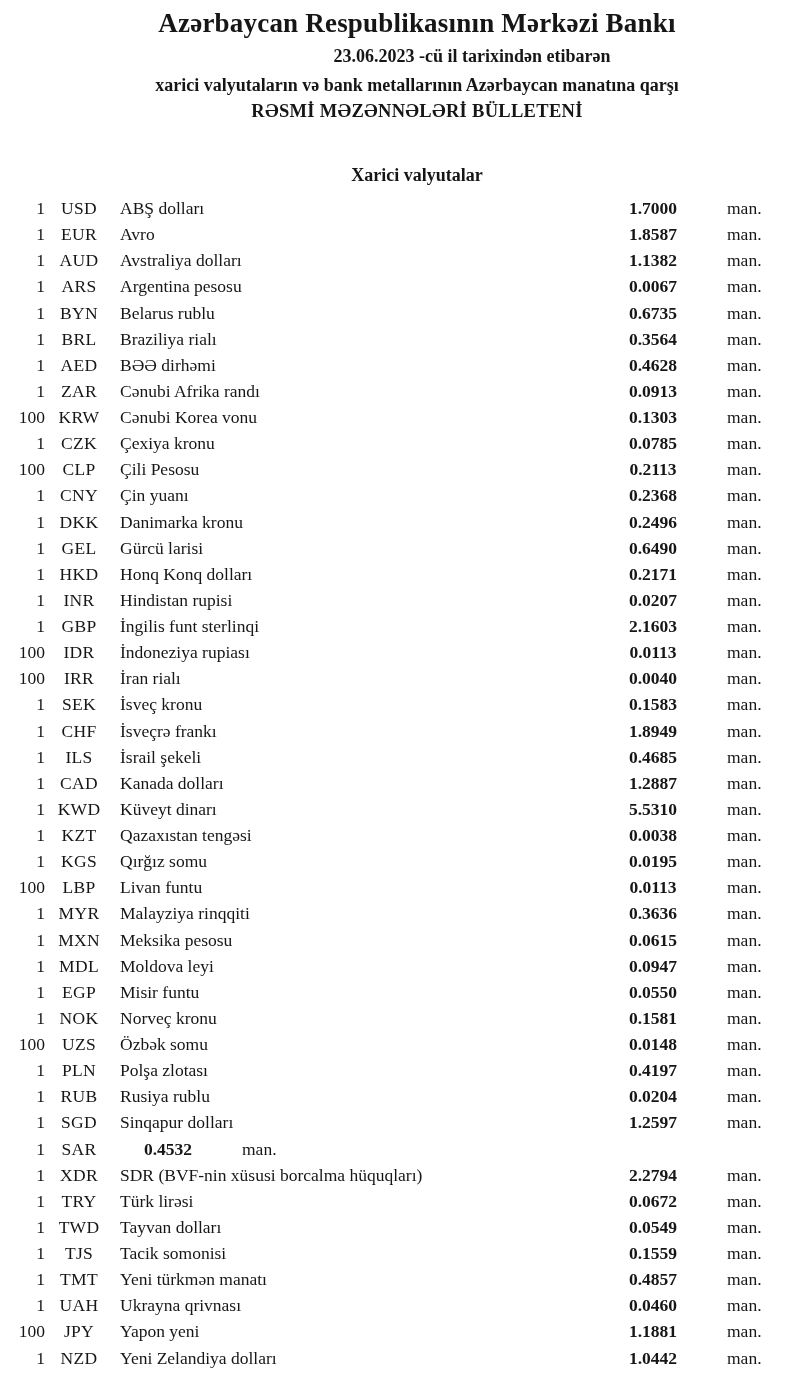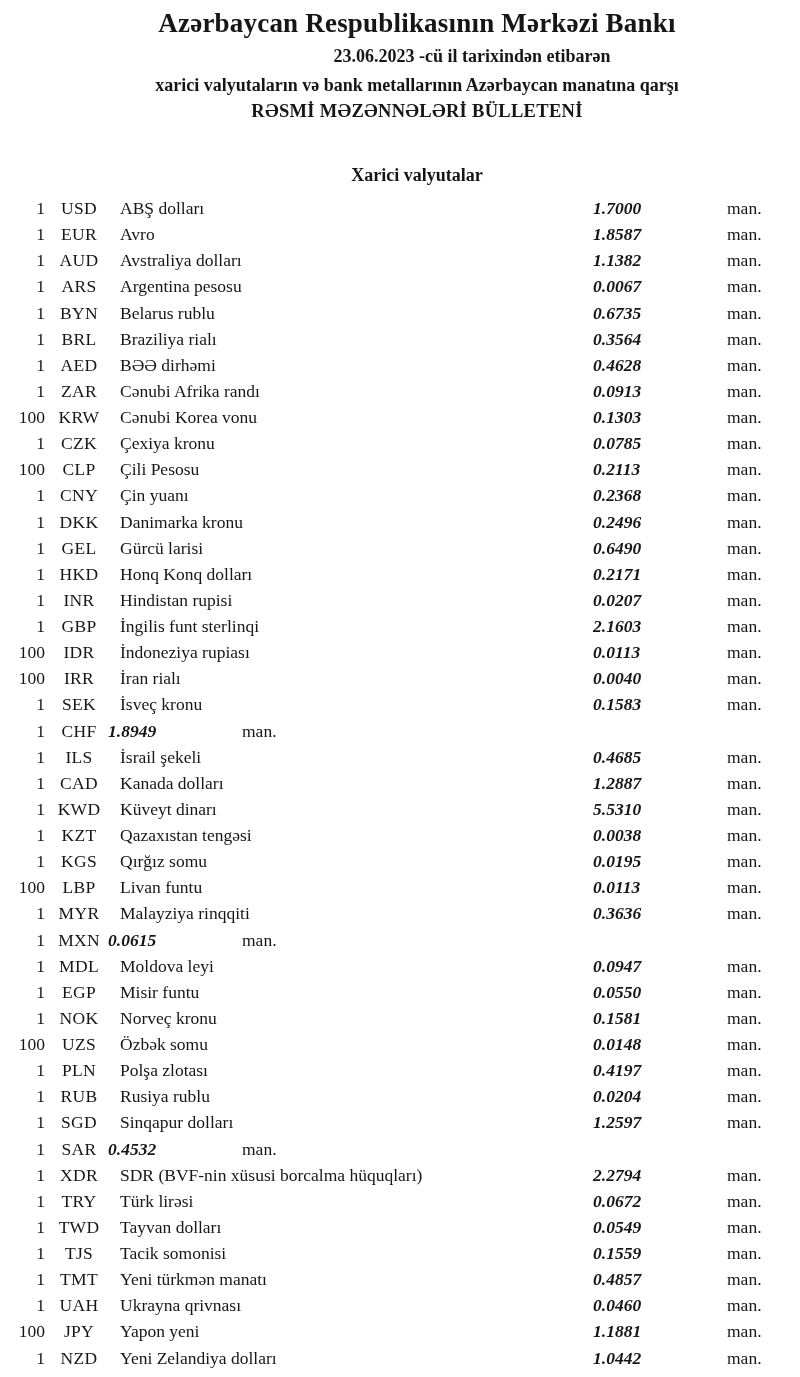--- a/index.html
+++ b/index.html
@@ -81,23 +81,22 @@
     letter-spacing: 0.3px;
   }
   .name {
     flex: 1;
     padding-left: 12px;
     overflow: hidden;
   }
   .rate {
     width: 120px;
     flex: none;
-    text-align: left;
-    font-weight: bold;
-    font-style: italic;
+    text-align: center;
+    font-weight: bold;
   }
   .unit {
     width: 87px;
     flex: none;
     padding-left: 14px;
     box-sizing: border-box;
   }
 </style>
 </head>
 <body>
@@ -265,20 +264,21 @@
     <span class="qty">1</span>
     <span class="code">SEK</span>
     <span class="name">İsveç kronu</span>
     <span class="rate">0.1583</span>
     <span class="unit">man.</span>
   </div>
 
   <div class="row">
     <span class="qty">1</span>
     <span class="code">CHF</span>
+    <span class="name">İsveçrə frankı</span>
     <span class="rate">1.8949</span>
     <span class="unit">man.</span>
   </div>
 
   <div class="row">
     <span class="qty">1</span>
     <span class="code">ILS</span>
     <span class="name">İsrail şekeli</span>
     <span class="rate">0.4685</span>
     <span class="unit">man.</span>
@@ -328,20 +328,21 @@
     <span class="qty">1</span>
     <span class="code">MYR</span>
     <span class="name">Malayziya rinqqiti</span>
     <span class="rate">0.3636</span>
     <span class="unit">man.</span>
   </div>
 
   <div class="row">
     <span class="qty">1</span>
     <span class="code">MXN</span>
+    <span class="name">Meksika pesosu</span>
     <span class="rate">0.0615</span>
     <span class="unit">man.</span>
   </div>
 
   <div class="row">
     <span class="qty">1</span>
     <span class="code">MDL</span>
     <span class="name">Moldova leyi</span>
     <span class="rate">0.0947</span>
     <span class="unit">man.</span>

